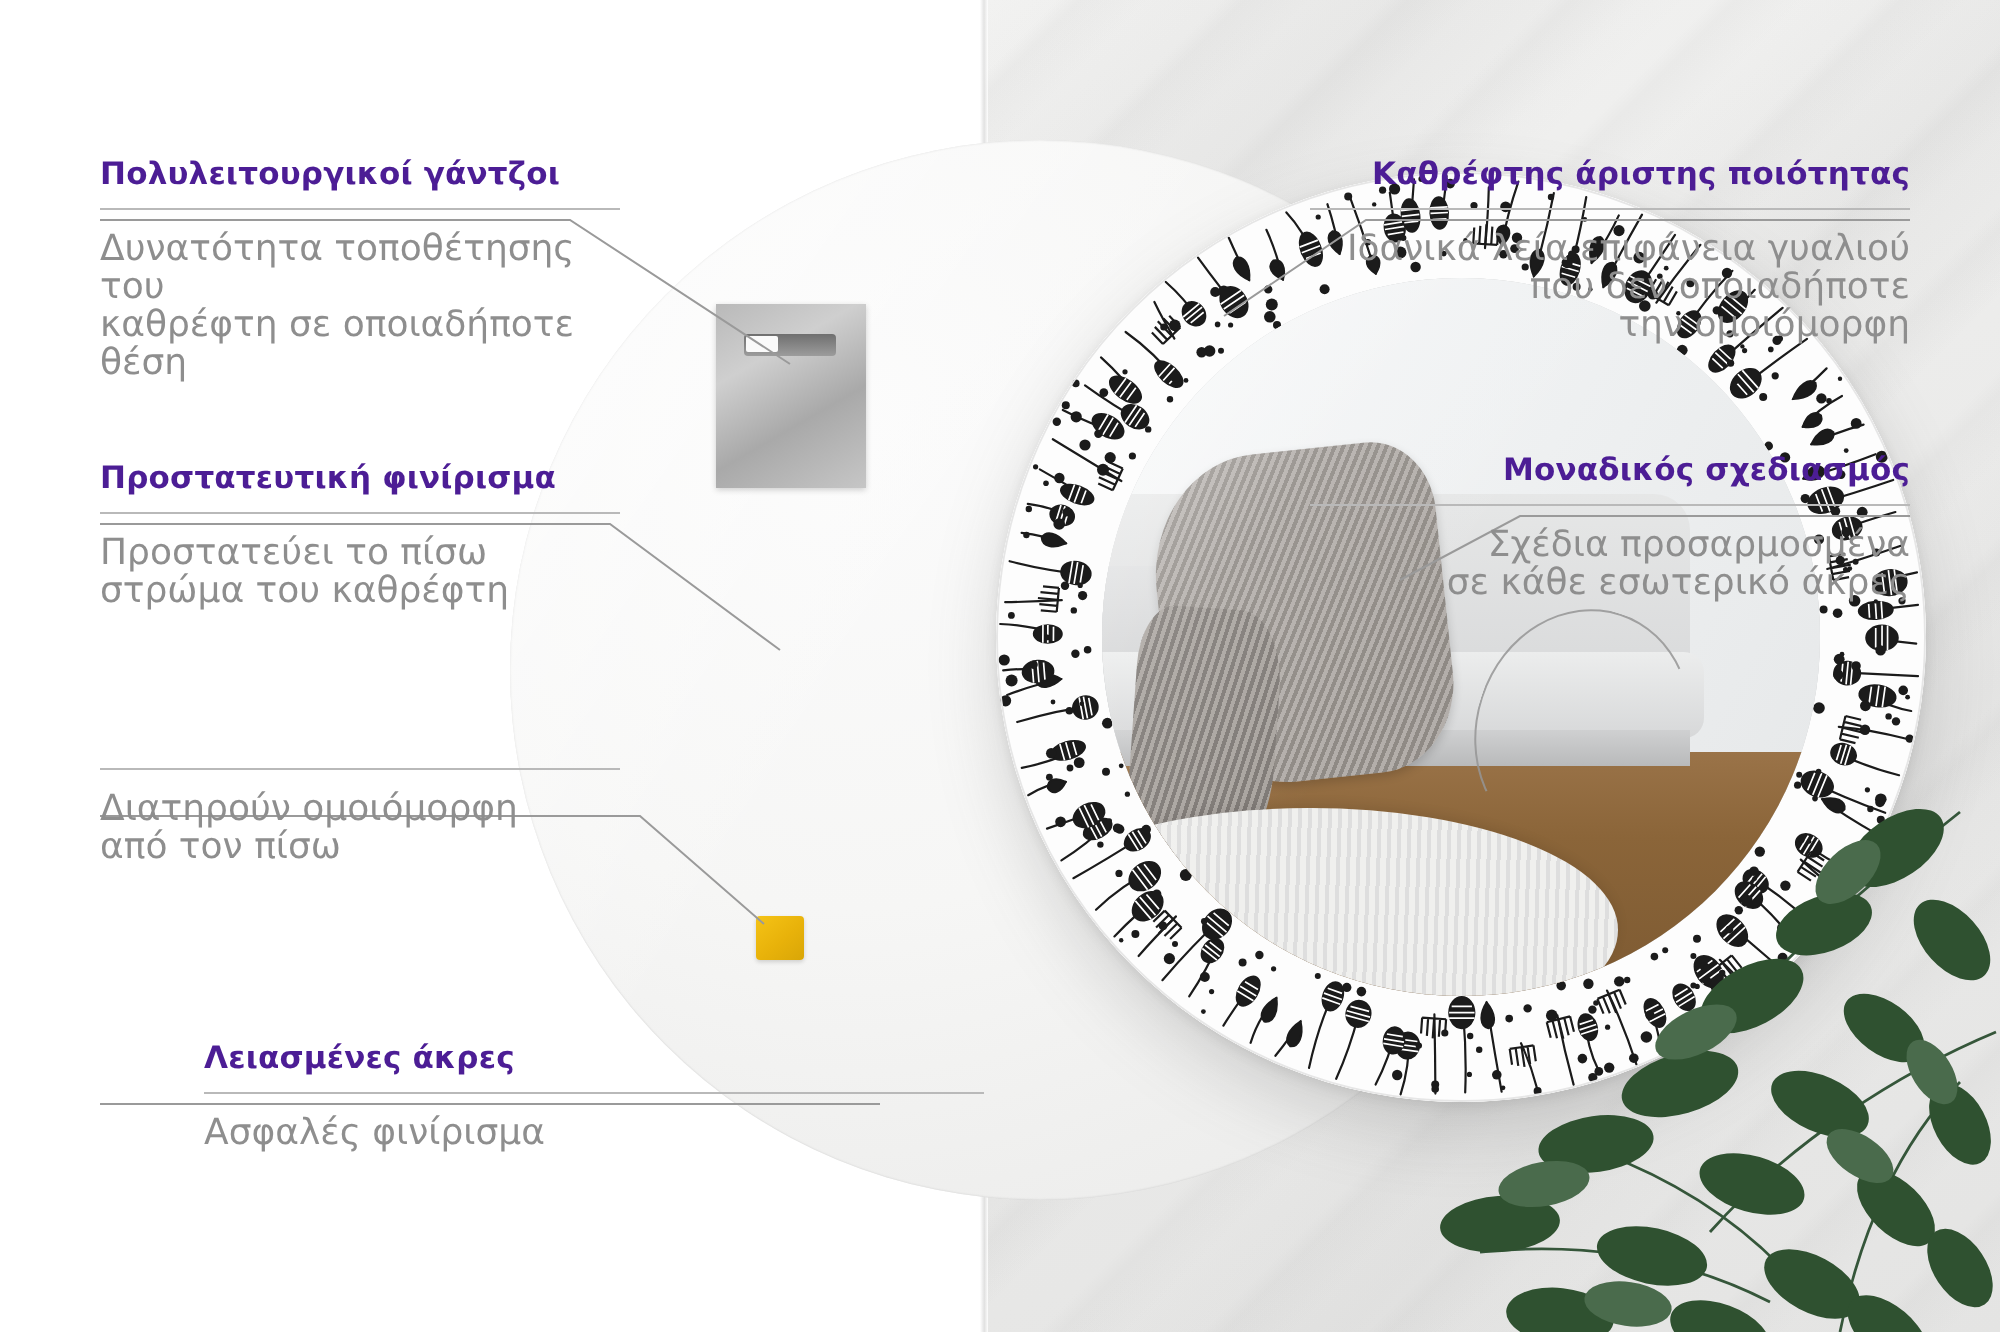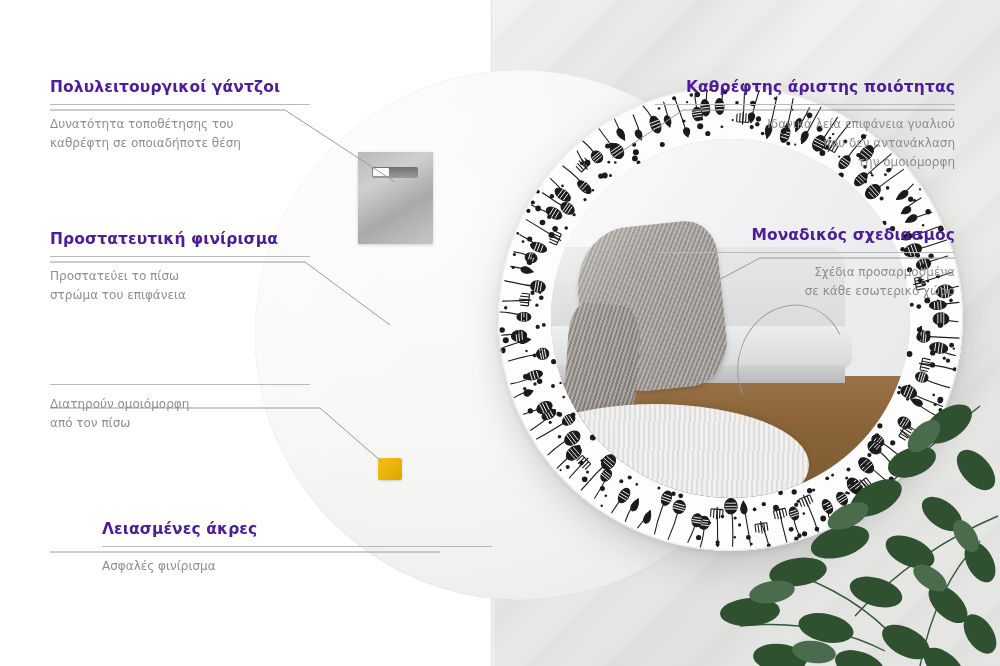--- a/index.html
+++ b/index.html
@@ -147,21 +147,21 @@
   
   .callout { position:absolute; }
   .callout .title {
     font-weight:bold; color:#4c1d95; font-size:15.5px; letter-spacing:.1px;
     white-space:nowrap;
   }
   .callout .rule {
     height:1px; background:#b9b9b9; margin-top:8px; margin-bottom:10px;
   }
   .callout .desc {
-    color:#8e8e8e; font-size:12px; line-height:19px;
+    color:#8e8e8e; font-size:18px; line-height:19px;
   }
   .callout.right { text-align:right; }
 
   
   .connectors { position:absolute; inset:0; pointer-events:none; }
 
   
   .foliage { position:absolute; right:0; bottom:0; width:320px; height:300px; }
 </style>
 </head>
@@ -878,21 +878,21 @@
       <div>Δυνατότητα τοποθέτησης του</div>
       <div>καθρέφτη σε οποιαδήποτε θέση</div>
     </div>
   </div>
 
   <div class="callout" style="left:50px; top:230px; width:260px;">
     <div class="title">Προστατευτική φινίρισμα</div>
     <div class="rule"></div>
     <div class="desc">
       <div>Προστατεύει το πίσω</div>
-      <div>στρώμα του επιφάνεια</div>
+      <div>στρώμα του καθρέφτη</div>
     </div>
   </div>
 
   <div class="callout" style="left:50px; top:376px; width:260px;">
     <div class="rule"></div>
     <div class="desc">
       <div>Διατηρούν ομοιόμορφη</div>
       <div>από τον πίσω</div>
     </div>
   </div>
@@ -903,31 +903,31 @@
     <div class="desc">
       <div>Ασφαλές φινίρισμα</div>
     </div>
   </div>
 
   <div class="callout right" style="left:655px; top:78px; width:300px;">
     <div class="title">Καθρέφτης άριστης ποιότητας</div>
     <div class="rule"></div>
     <div class="desc">
       <div>Ιδανικά λεία επιφάνεια γυαλιού</div>
-      <div>που δεν αντανάκλαση</div>
+      <div>που δεν οποιαδήποτε</div>
       <div>την ομοιόμορφη</div>
     </div>
   </div>
 
   <div class="callout right" style="left:655px; top:226px; width:300px;">
     <div class="title">Μοναδικός σχεδιασμός</div>
     <div class="rule"></div>
     <div class="desc">
       <div>Σχέδια προσαρμοσμένα</div>
-      <div>σε κάθε εσωτερικό χώρο</div>
+      <div>σε κάθε εσωτερικό άκρες</div>
     </div>
   </div>
 
   <svg class="foliage" viewBox="0 0 320 300">
     <g stroke="#35563a" stroke-width="1.4" fill="none">
       <path d="M300,40 C250,80 200,120 150,185"></path>
       <path d="M318,150 C270,170 215,205 175,250"></path>
       <path d="M240,300 C250,250 270,205 300,175"></path>
       <path d="M120,210 C160,225 200,250 230,290"></path>
       <path d="M60,260 C110,255 160,262 205,285"></path>

